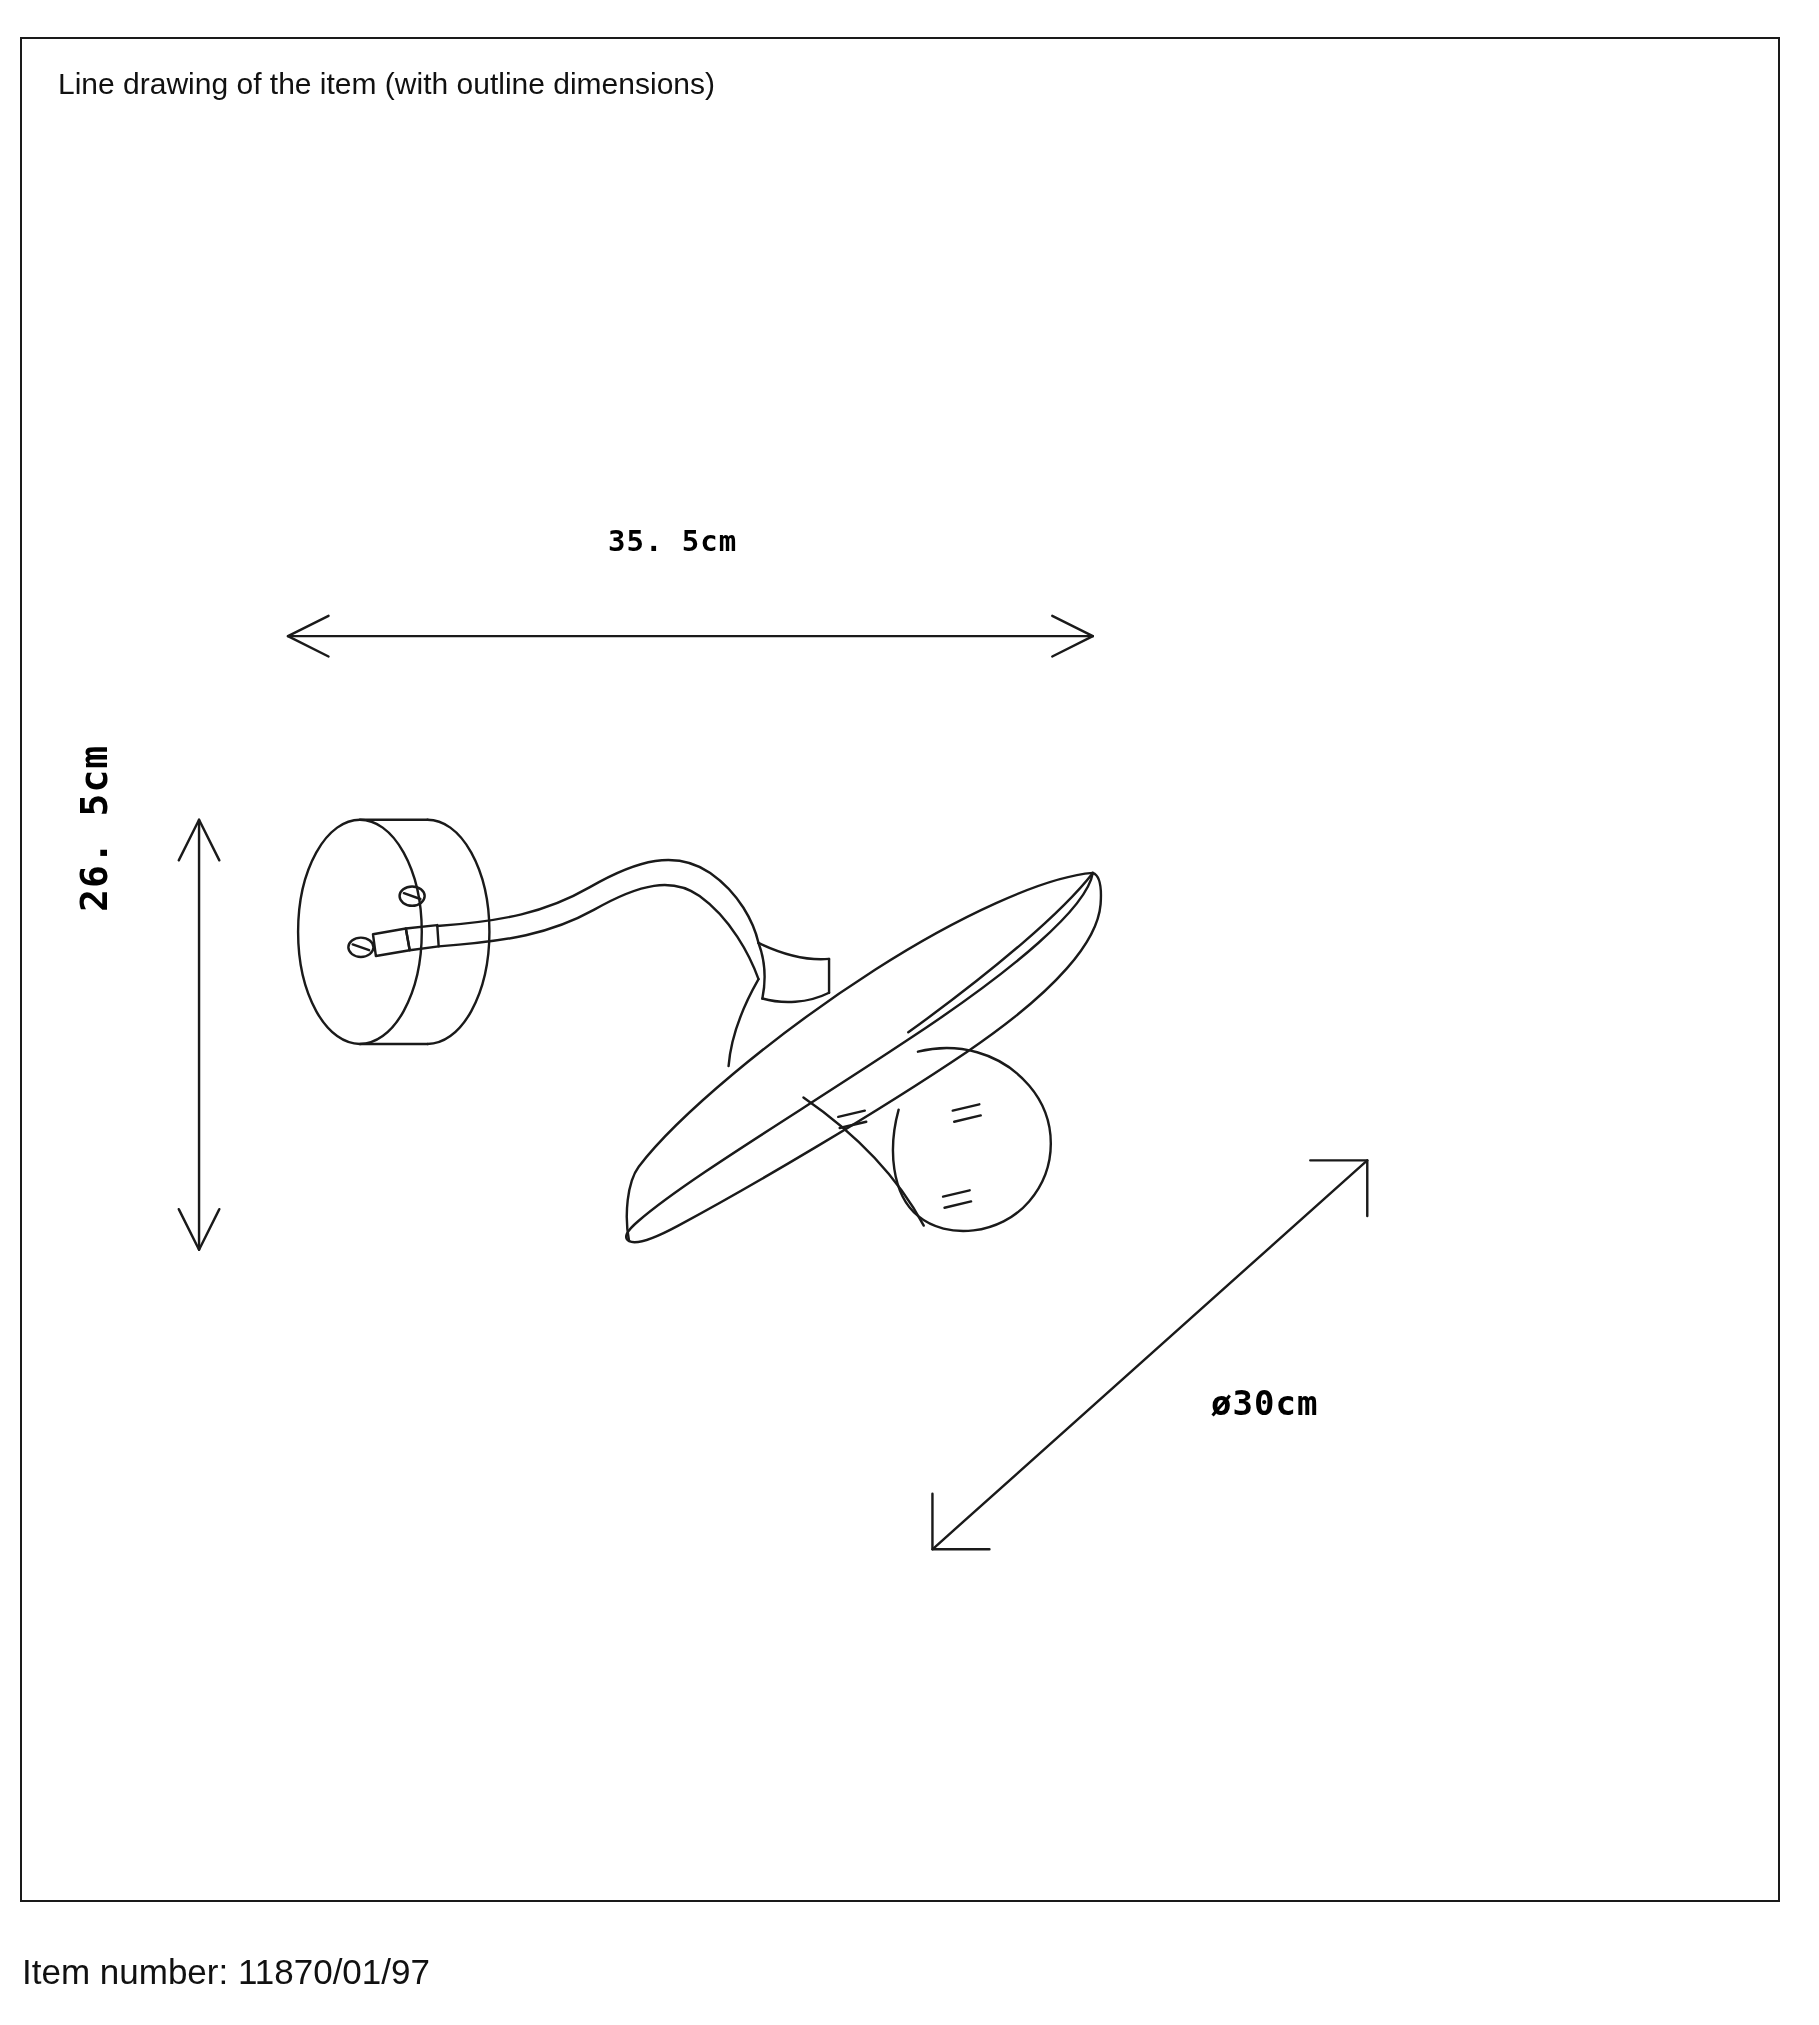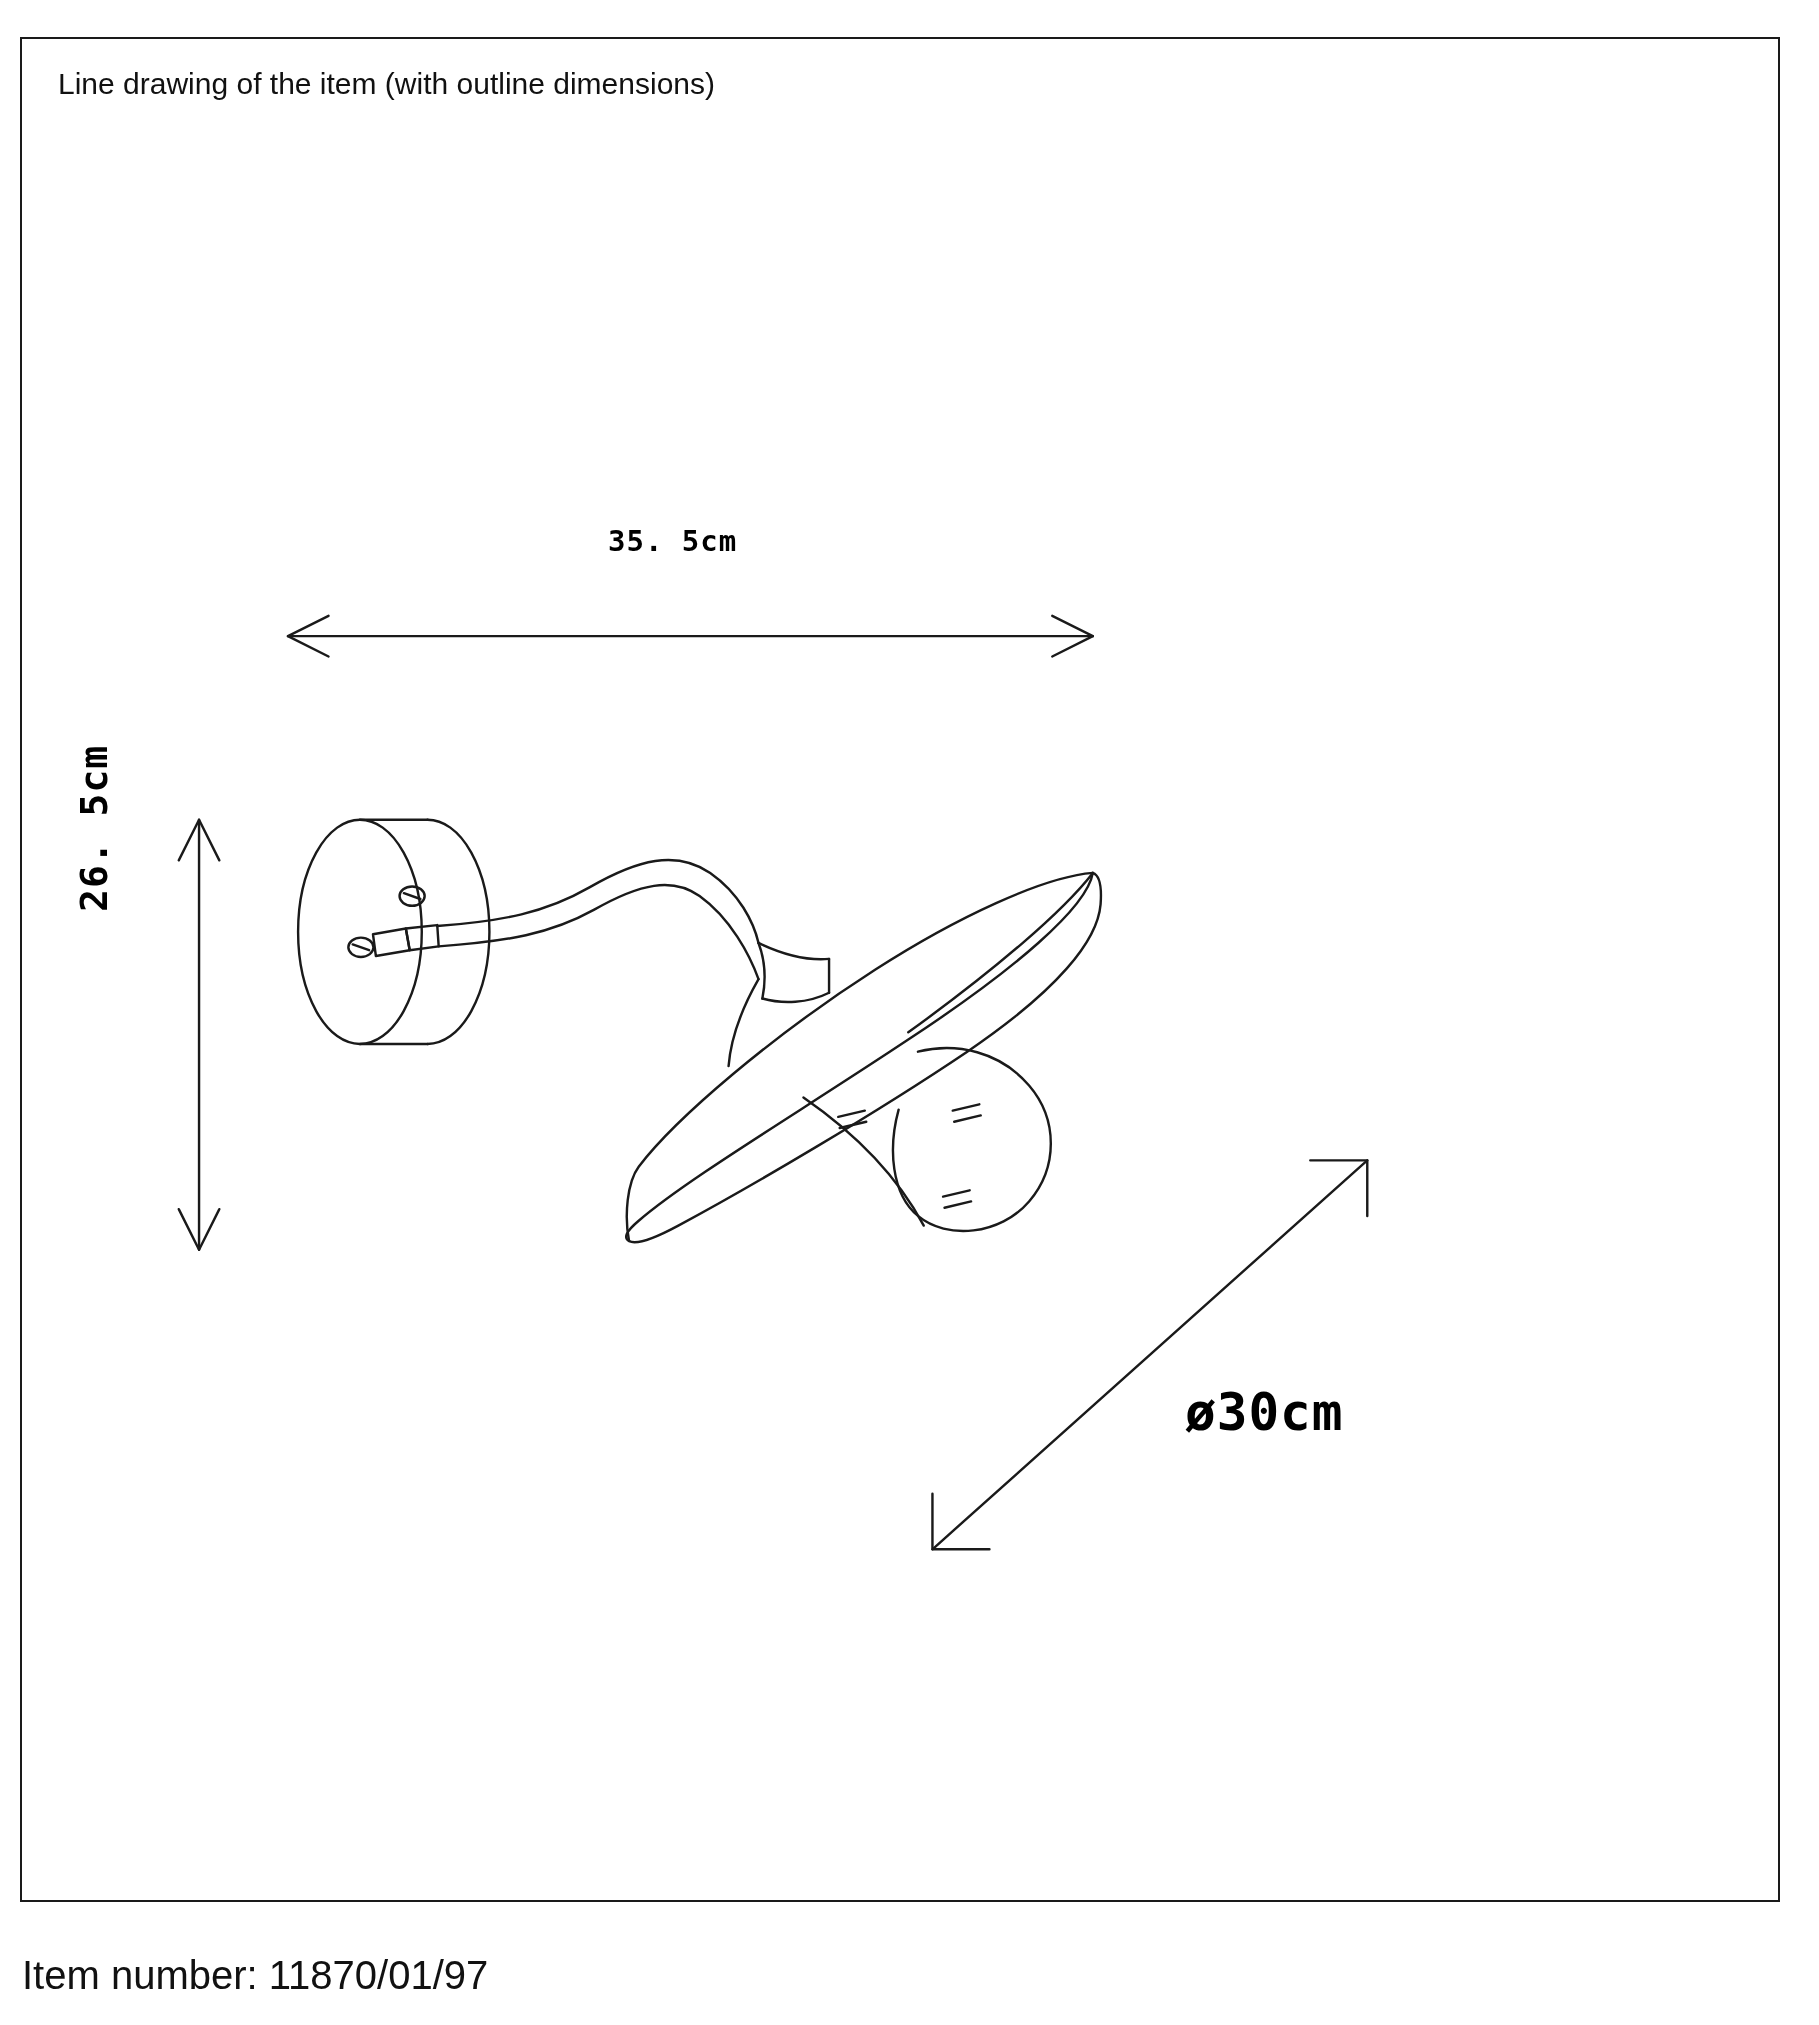--- a/index.html
+++ b/index.html
@@ -43,21 +43,21 @@
     font-size: 30px;
     line-height: 1.2;
     color: #111111;
     white-space: nowrap;
   }
 
   .footer {
     position: absolute;
     left: 22px;
     top: 1943px;
-    font-size: 40px;
+    font-size: 35px;
     line-height: 1.2;
     color: #111111;
     white-space: nowrap;
   }
 
   .svg-layer {
     position: absolute;
     left: 0;
     top: 0;
     width: 1819px;
@@ -80,23 +80,23 @@
   }
   .dim-height {
     left: 72px;
     top: 904px;
     font-size: 38px;
     letter-spacing: 1px;
     transform: rotate(-90deg);
     transform-origin: left top;
   }
   .dim-diameter {
-    left: 1185px;
+    left: 1211px;
     top: 1375px;
-    font-size: 51px;
+    font-size: 34px;
     letter-spacing: 1px;
   }
 </style>
 </head>
 <body>
 
 <div class="page">
 
   <div class="frame"></div>
 

